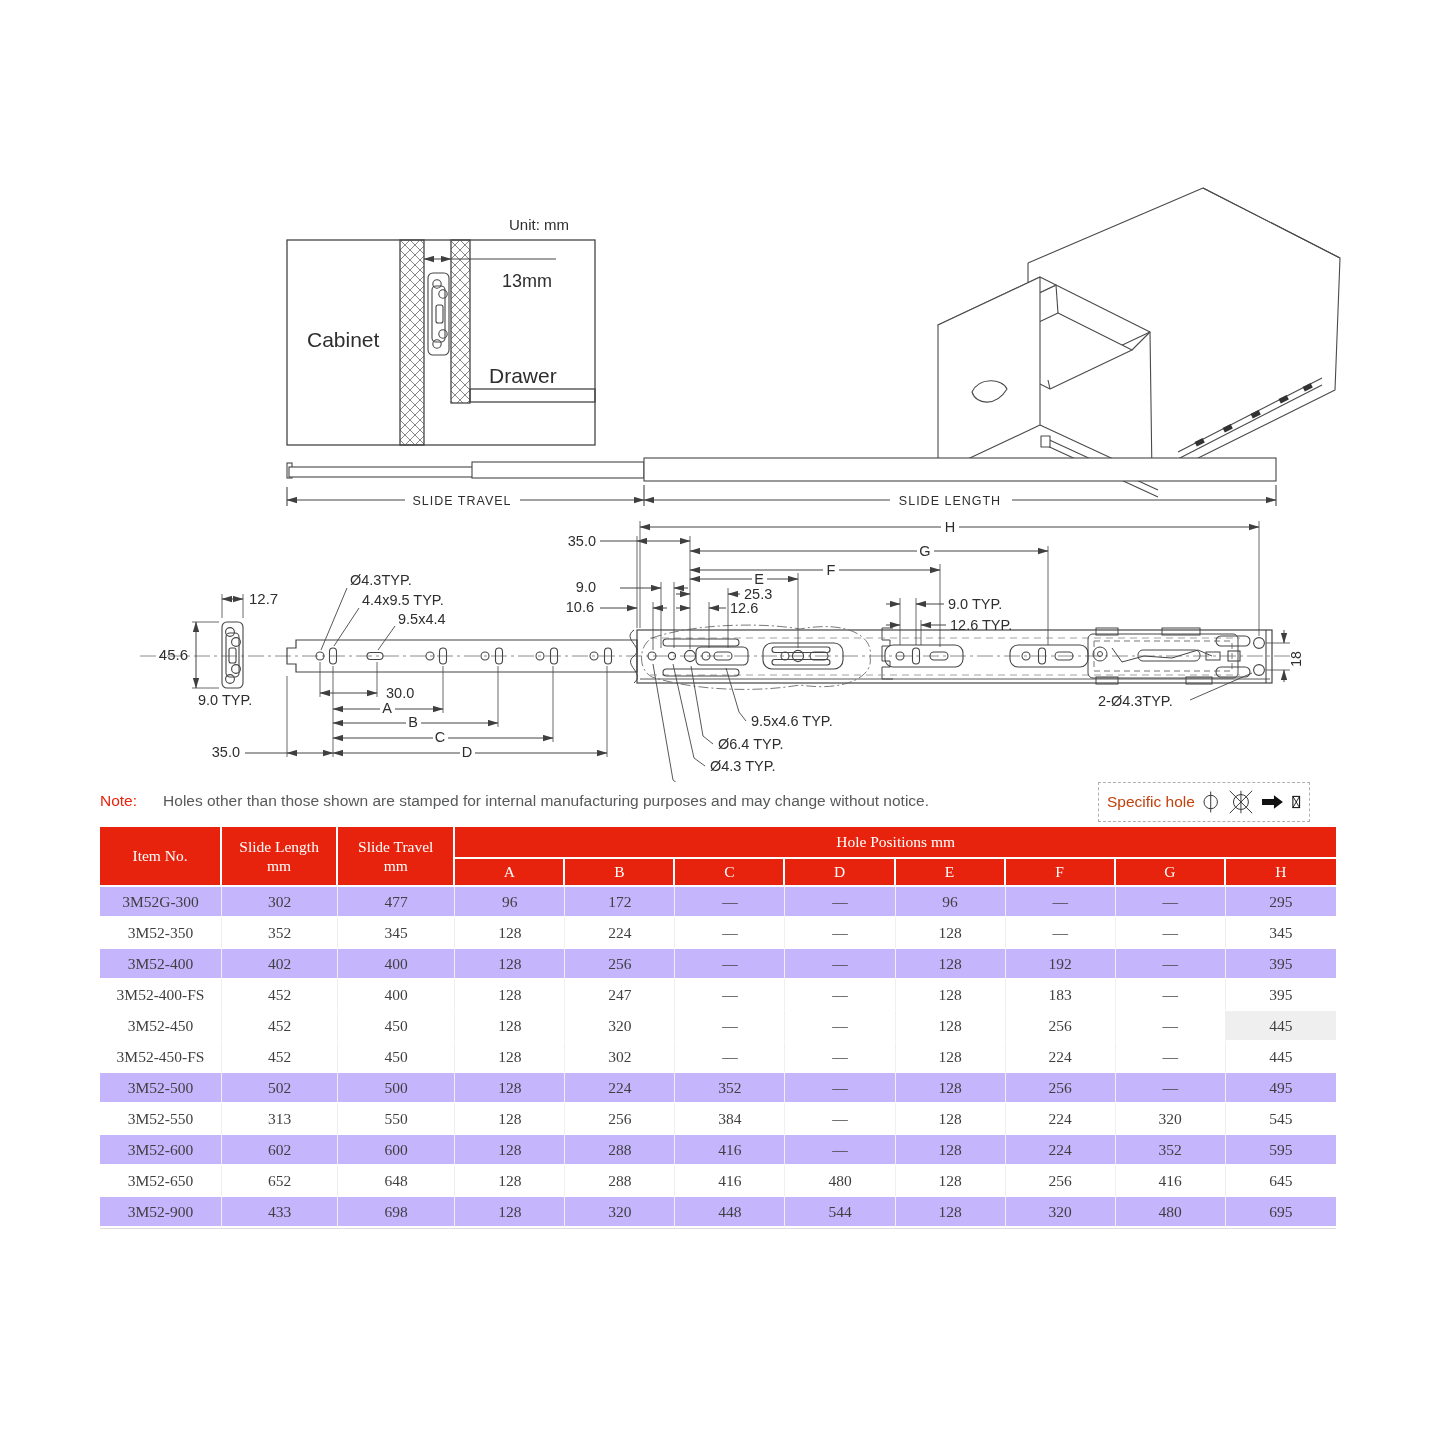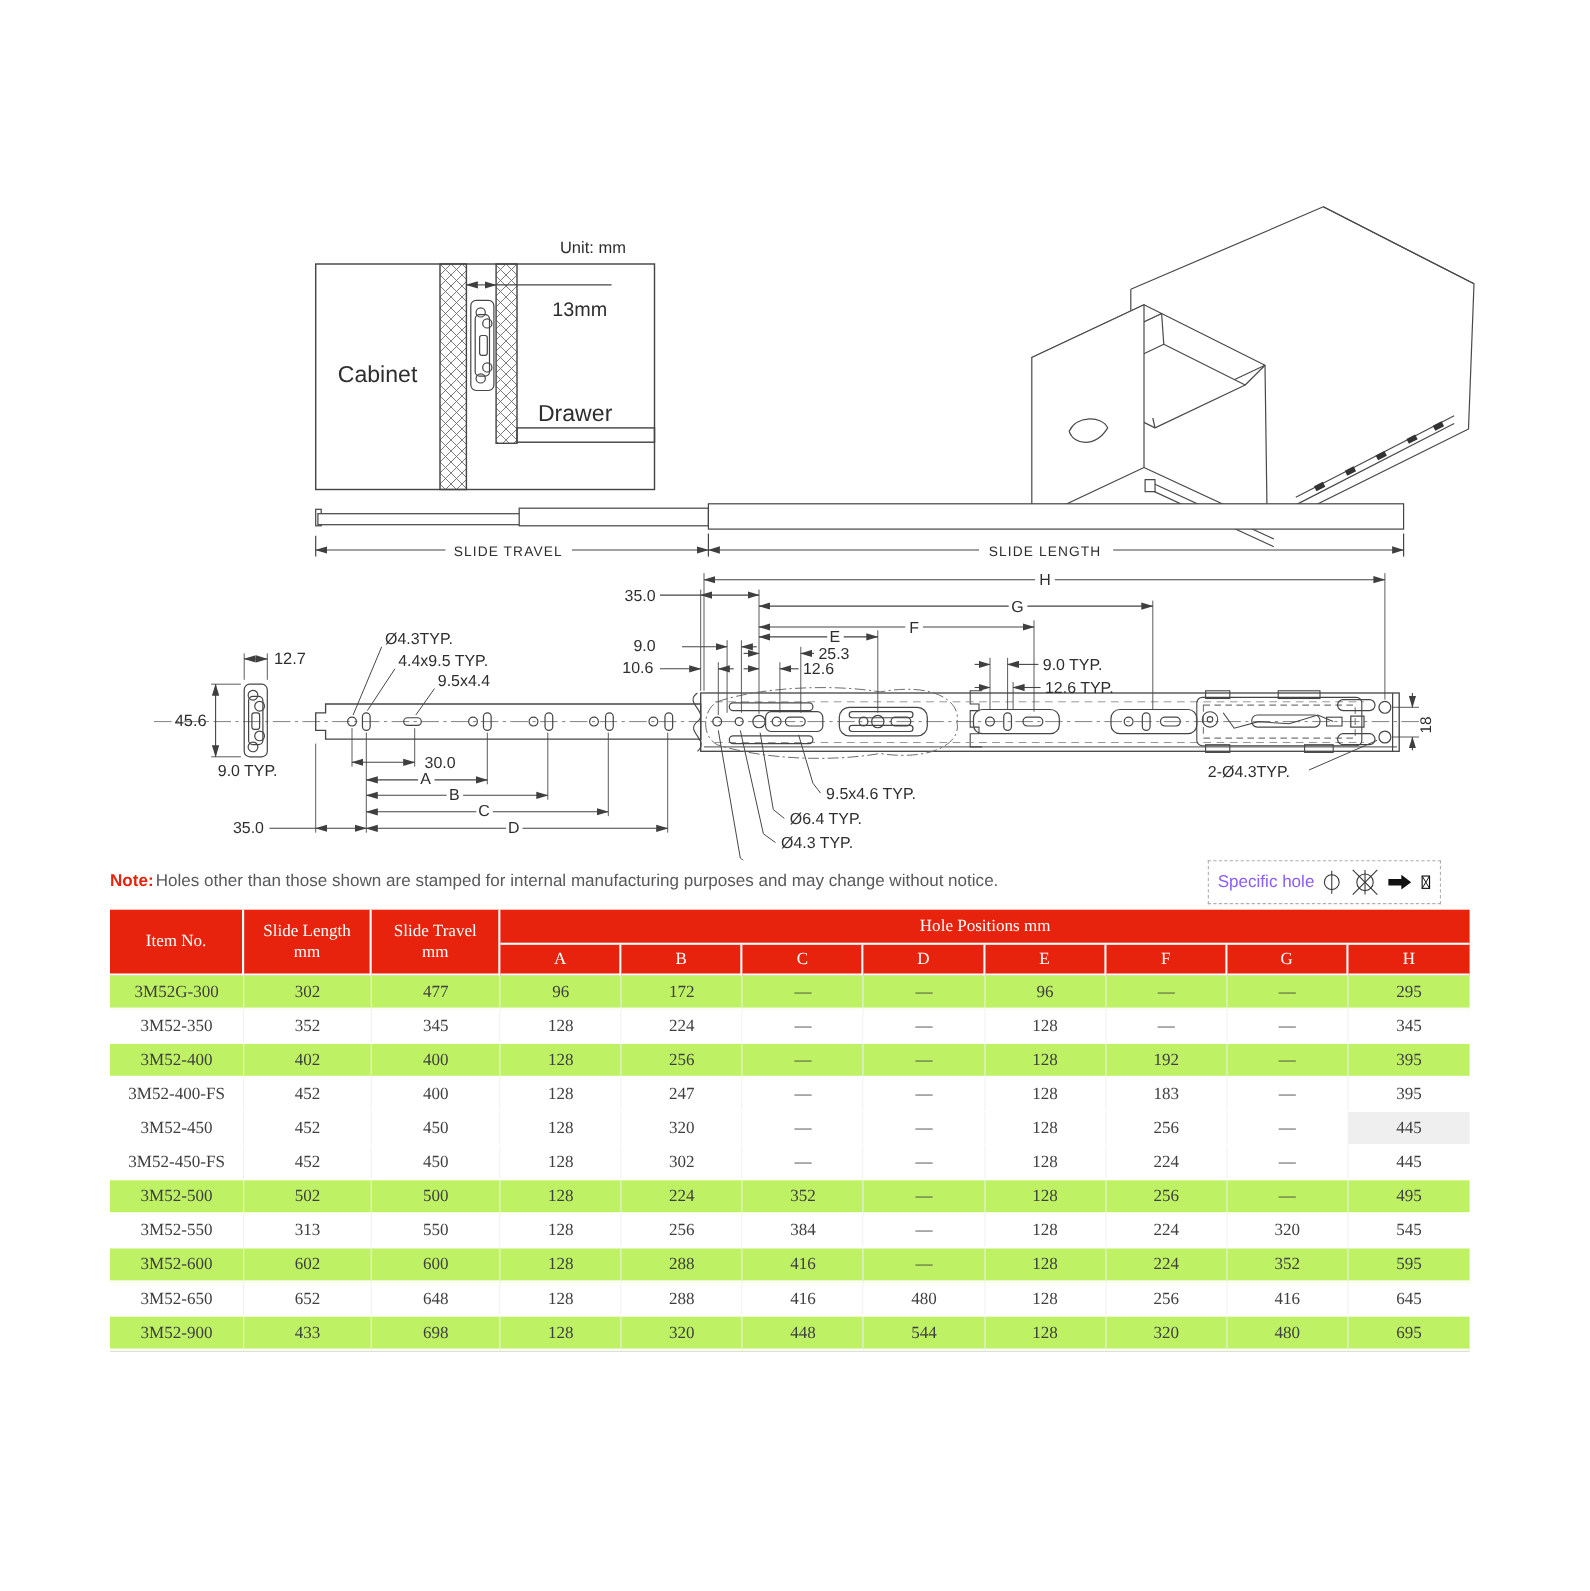--- a/index.html
+++ b/index.html
@@ -5,43 +5,43 @@
   * { margin:0; padding:0; box-sizing:border-box; }
   html,body { background:#fff; }
   body { width:1445px; height:1446px; position:relative; font-family:"Liberation Sans", sans-serif; }
   .page { position:absolute; inset:0; }
 
   svg text { fill:#2e2e2e; font-family:"Liberation Sans", sans-serif; }
   .drawing-svg { position:absolute; left:0; top:0; }
 
   
   .note-row { position:absolute; left:100px; top:792px; width:980px; font-size:15.5px; color:#58595b; }
-  .note-label { color:#e8230d; margin-right:2px;font-weight:bold; }
+  .note-label { color:#e8230d; margin-right:26px; }
 
   
   .legend-box { position:absolute; left:1098px; top:782px; width:212px; height:40px;
     border:1px dashed #b0b0b0; display:flex; align-items:center; padding:0 8px; gap:6px; background:#fff; }
-  .legend-box span { font-size:15.5px; color:#8b5cf6; white-space:nowrap; }
+  .legend-box span { font-size:15.5px; color:#c2410c; white-space:nowrap; }
 
   
   .spec-table-wrap { position:absolute; left:100px; top:827px; width:1236px;font-family:Liberation Serif, serif; }
   table { border-collapse:separate; border-spacing:0; table-layout:fixed; width:1236px;
     border-bottom:1px solid #dcdcdc; }
   thead th { background:#e8230d; color:#fff; font-weight:normal; font-size:15.5px;
     border-right:2px solid #fff; border-bottom:2px solid #fff; text-align:center;
     white-space:pre-line; line-height:1.25; vertical-align:middle; }
   thead tr.hdr-top th { height:32px; }
   thead tr.hdr-sub th { height:28px; }
   thead th.span2 { height:62px; }
   thead th:last-child { border-right:none;margin-top:12px; }
   tbody td { font-size:15.5px; color:#3f3f3f; text-align:center; height:31px;
     background:#fff; border-bottom:2px solid #fff; border-right:1px solid #efefef;
     vertical-align:middle; }
   tbody td:last-child { border-right:none;text-align:center; }
-  tbody tr.shaded td { background:#bef264; }
+  tbody tr.shaded td { background:#c4b5fd; }
   tbody td.hshade { background:#efefef; }
 </style>
 </head>
 <body>
 
 <div class="page">
 
 <svg class="drawing-svg" width="1445" height="782" viewBox="0 0 1445 782">
   <defs>
     <marker id="mE" viewBox="0 0 10 6" refX="9.5" refY="3" markerWidth="11" markerHeight="7" orient="auto">

